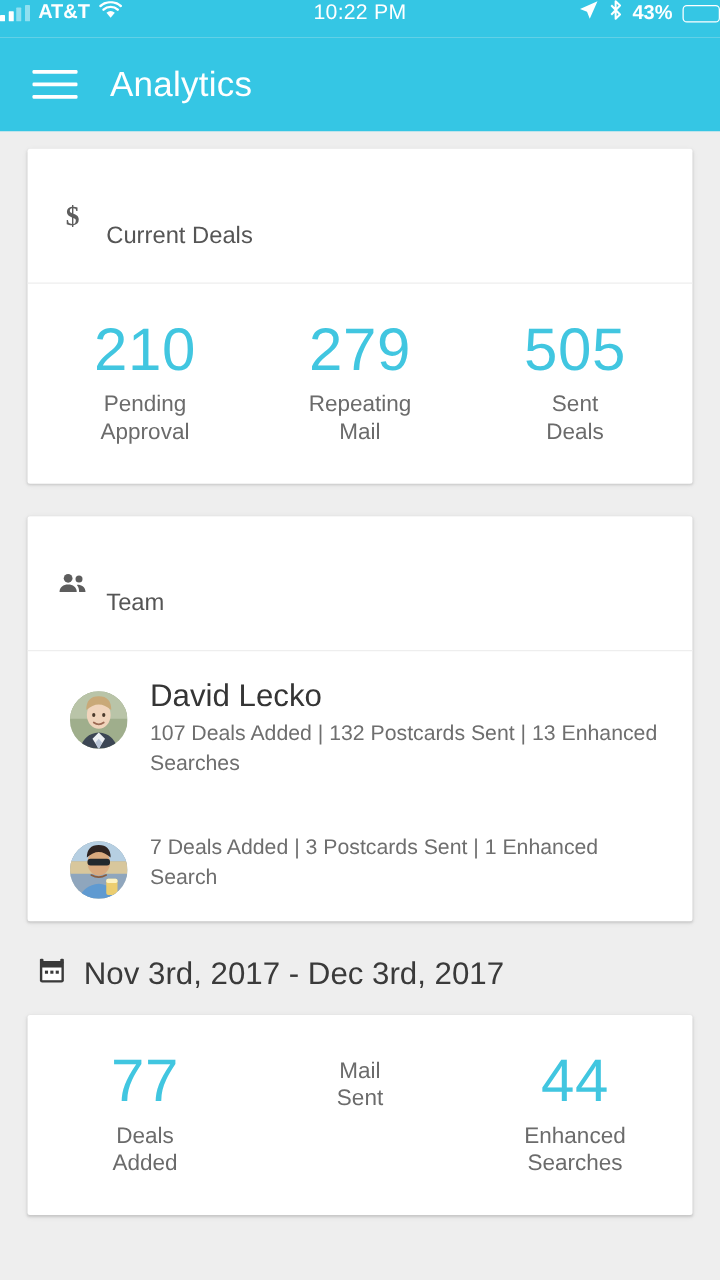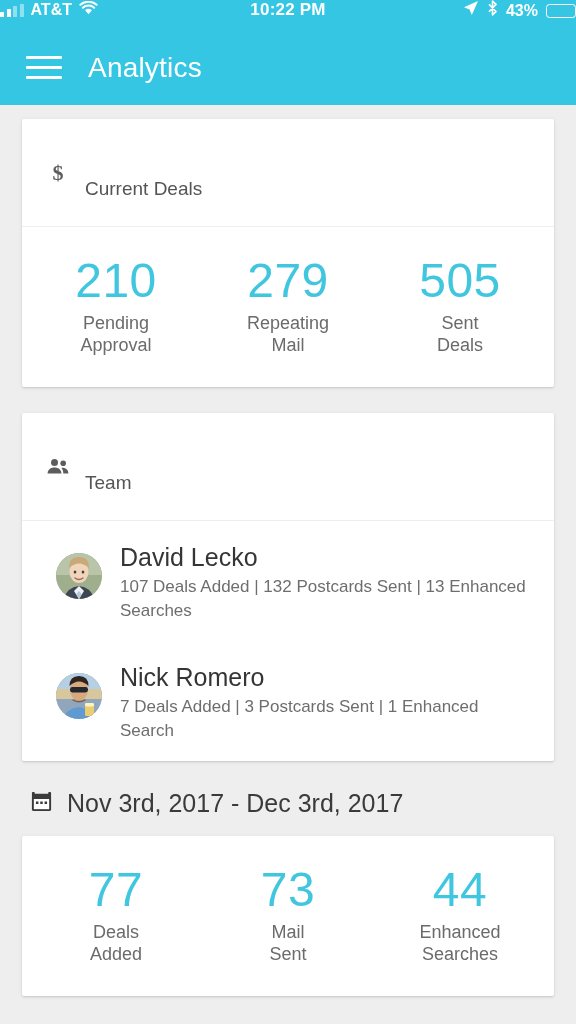--- a/index.html
+++ b/index.html
@@ -13,21 +13,21 @@
   
   .statusbar{
     height:30px; background:#35c6e4; color:#ffffff;
     display:flex; align-items:flex-start; padding:0 0;
     font-size:17px; font-weight:bold; position:relative;
   }
   .sb-left{ display:flex; align-items:center; gap:7px; }
   .sb-right{ display:flex; align-items:center; gap:8px; margin-left:auto; }
   .sb-time{
     position:absolute; left:0; right:0; text-align:center;
-    font-size:17px; font-weight:bold; letter-spacing:.2px; pointer-events:none;
+    font-size:17px; font-weight:normal; letter-spacing:.2px; pointer-events:none;
   }
   .signal{ display:flex; align-items:flex-end; gap:2.5px; height:13px; }
   .signal i{ display:block; width:4px; background:#ffffff; border-radius:.5px; }
   .signal i:nth-child(1){ height:5px; }
   .signal i:nth-child(2){ height:8px; }
   .signal i:nth-child(3){ height:11px; opacity:.45; }
   .signal i:nth-child(4){ height:13px; opacity:.45; }
   .carrier{ font-size:16px; font-weight:bold; }
   .batt-pct{ font-size:16px; font-weight:bold; }
   .battery{
@@ -218,21 +218,20 @@
           <ellipse cx="23" cy="17" rx="9" ry="10.5" fill="#d9a97e"></ellipse>
           <path d="M13.5 13 q9.5-9 19 0 q0-10-9.5-10 q-9.5 0-9.5 10Z" fill="#2e2320"></path>
           <rect x="14" y="14" width="18" height="5.4" rx="2.4" fill="#22282e"></rect>
           <path d="M17 27 q6 3.5 12 0" stroke="#8a5c3e" stroke-width="1.3" fill="none" stroke-linecap="round"></path>
           <path d="M7 46 q4-11 16-12 q12 1 16 12 Z" fill="#5f9ad1"></path>
           <rect x="29" y="30" width="9" height="13" rx="1.6" fill="#f2d06a" opacity=".95"></rect>
           <rect x="29" y="30" width="9" height="3.4" rx="1.4" fill="#fdf3c4"></rect>
         </svg>
       </div>
       <div class="member-body">
-        <div class="member-name">Nick Romero</div>
         <div class="member-stats">7 Deals Added | 3 Postcards Sent | 1 Enhanced Search</div>
       </div>
     </div>
   </div>
 
   <div class="daterange">
     <span>
       <svg width="23" height="23" viewBox="0 0 24 24">
         <rect x="2" y="4" width="20" height="18" rx="2" fill="#3a3a3a"></rect>
         <rect x="4" y="9.4" width="16" height="10.6" fill="#ffffff"></rect>
@@ -249,21 +248,20 @@
   <div class="card">
     <div class="stats">
       <div class="stat">
         <div class="num">77</div>
         <div class="cap">
           <span>Deals</span><br>
           <span>Added</span>
         </div>
       </div>
       <div class="stat">
-        <div class="num">73</div>
         <div class="cap">
           <span>Mail</span><br>
           <span>Sent</span>
         </div>
       </div>
       <div class="stat">
         <div class="num">44</div>
         <div class="cap">
           <span>Enhanced</span><br>
           <span>Searches</span>

